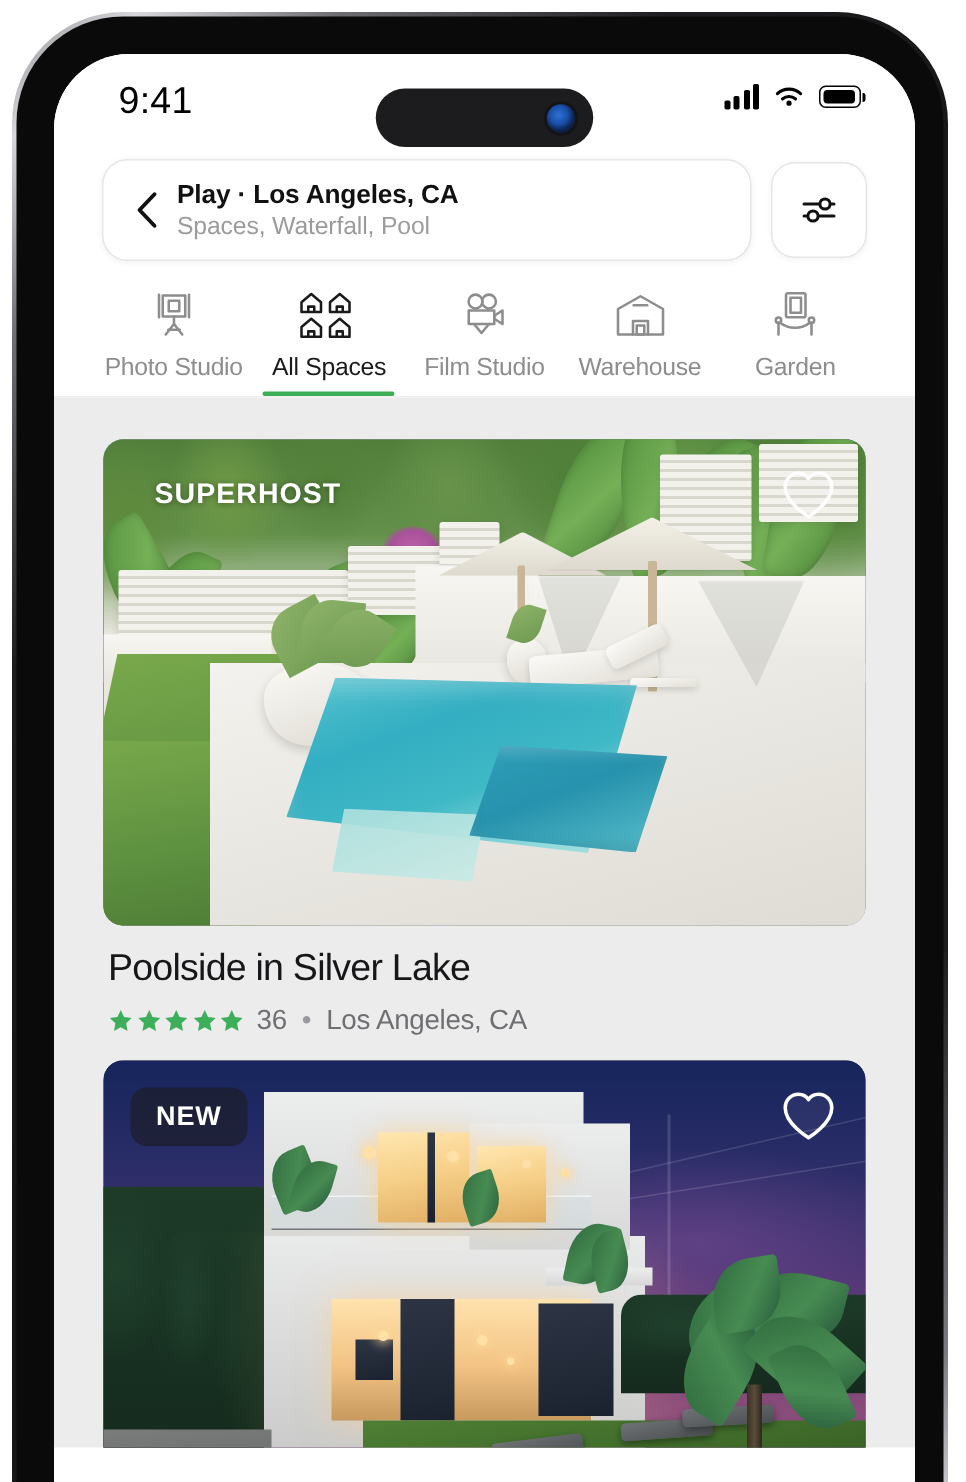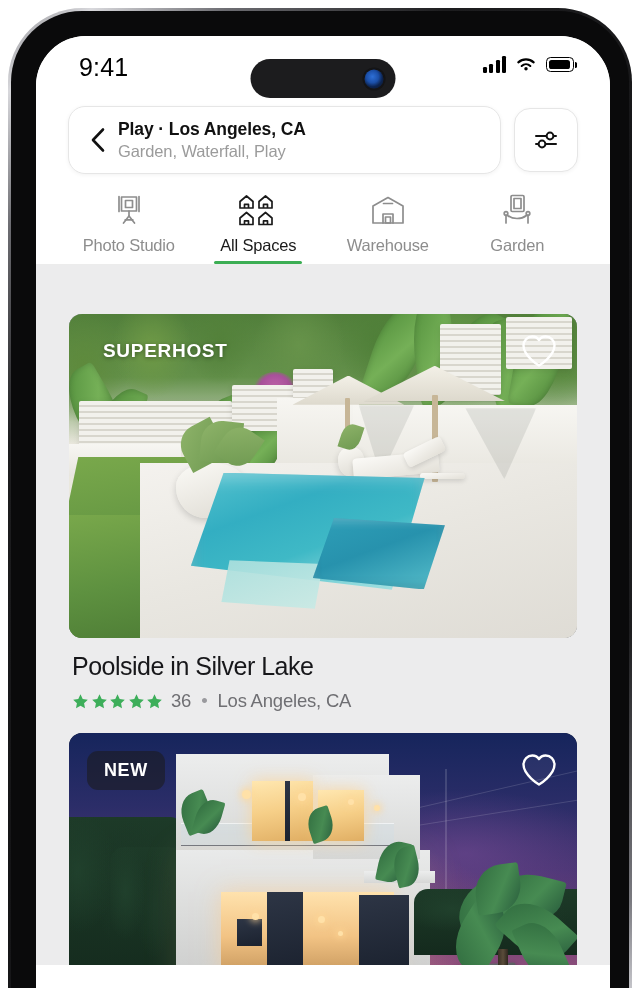--- a/index.html
+++ b/index.html
@@ -223,21 +223,20 @@
     overflow: hidden;
   }
   .card { margin-bottom: 16px; }
   .card-media {
     position: relative;
     width: 100%;
     height: 324px;
     border-radius: 13px;
     overflow: hidden;
     background: #0f172a;
-    margin-top: 21px;
   }
   .card-media.second { height: 300px; }
   .badge-superhost {
     position: absolute;
     left: 34px; top: 26px;
     font-size: 19px;
     font-weight: bold;
     letter-spacing: 0.7px;
     color: #ffffff;
     text-shadow: 0 1px 4px rgba(0,0,0,0.4);
@@ -475,21 +474,21 @@
 
         <div class="search-header">
           <div class="search-pill">
             <div class="back-chevron">
               <svg width="16" height="26" viewBox="0 0 16 26">
                 <path d="M13 2.5 3 13l10 10.5" stroke="#111" stroke-width="2.6" fill="none" stroke-linecap="round" stroke-linejoin="round"></path>
               </svg>
             </div>
             <div class="search-texts">
               <div class="search-title">Play · Los Angeles, CA</div>
-              <div class="search-sub">Garden, Waterfall, Play</div>
+              <div class="search-sub">Spaces, Waterfall, Pool</div>
             </div>
           </div>
           <div class="filter-btn">
             <svg width="30" height="30" viewBox="0 0 30 30">
               <line x1="5" y1="11" x2="25" y2="11" stroke="#111" stroke-width="2" stroke-linecap="round"></line>
               <line x1="5" y1="19" x2="25" y2="19" stroke="#111" stroke-width="2" stroke-linecap="round"></line>
               <circle cx="19" cy="11" r="3.4" fill="#fff" stroke="#111" stroke-width="2"></circle>
               <circle cx="11" cy="19" r="3.4" fill="#fff" stroke="#111" stroke-width="2"></circle>
             </svg>
           </div>
@@ -526,20 +525,35 @@
                       <path d="M6.5 31.5v-3.6h4v3.6"></path>
                     <path d="M21 25 27.5 19.5 34 25v6.5H21z"></path>
                       <path d="M25.5 31.5v-3.6h4v3.6"></path>
                   </g>
                 </svg>
               </div>
               <div class="tab-label">All Spaces</div>
               <div class="tab-underline"></div>
             </div>
 
+            <div class="tab">
+              <div class="tab-icon">
+                <svg width="38" height="34" viewBox="0 0 38 34">
+                  <g stroke="#8d8d8d" stroke-width="1.7" fill="none" stroke-linecap="round" stroke-linejoin="round">
+                    <circle cx="13" cy="8" r="4.6"></circle>
+                    <circle cx="22" cy="8" r="4.6"></circle>
+                    <path d="M8.5 14h17v9h-17z"></path>
+                    <path d="M25.5 17.5 31 14v9l-5.5-3.5z"></path>
+                    <path d="M12 23 17 29 22 23"></path>
+                  </g>
+                </svg>
+              </div>
+              <div class="tab-label">Film Studio</div>
+
+            </div>
 
             <div class="tab">
               <div class="tab-icon">
                 <svg width="38" height="34" viewBox="0 0 38 34">
                   <g stroke="#8d8d8d" stroke-width="1.7" fill="none" stroke-linejoin="round" stroke-linecap="round">
                     <path d="M4 13 19 4.5 34 13v17H4z"></path>
                     <path d="M14 30v-9h10v9"></path>
                     <rect x="16.5" y="24" width="5" height="6"></rect>
                     <path d="M14.5 10.5h9"></path>
                   </g>

